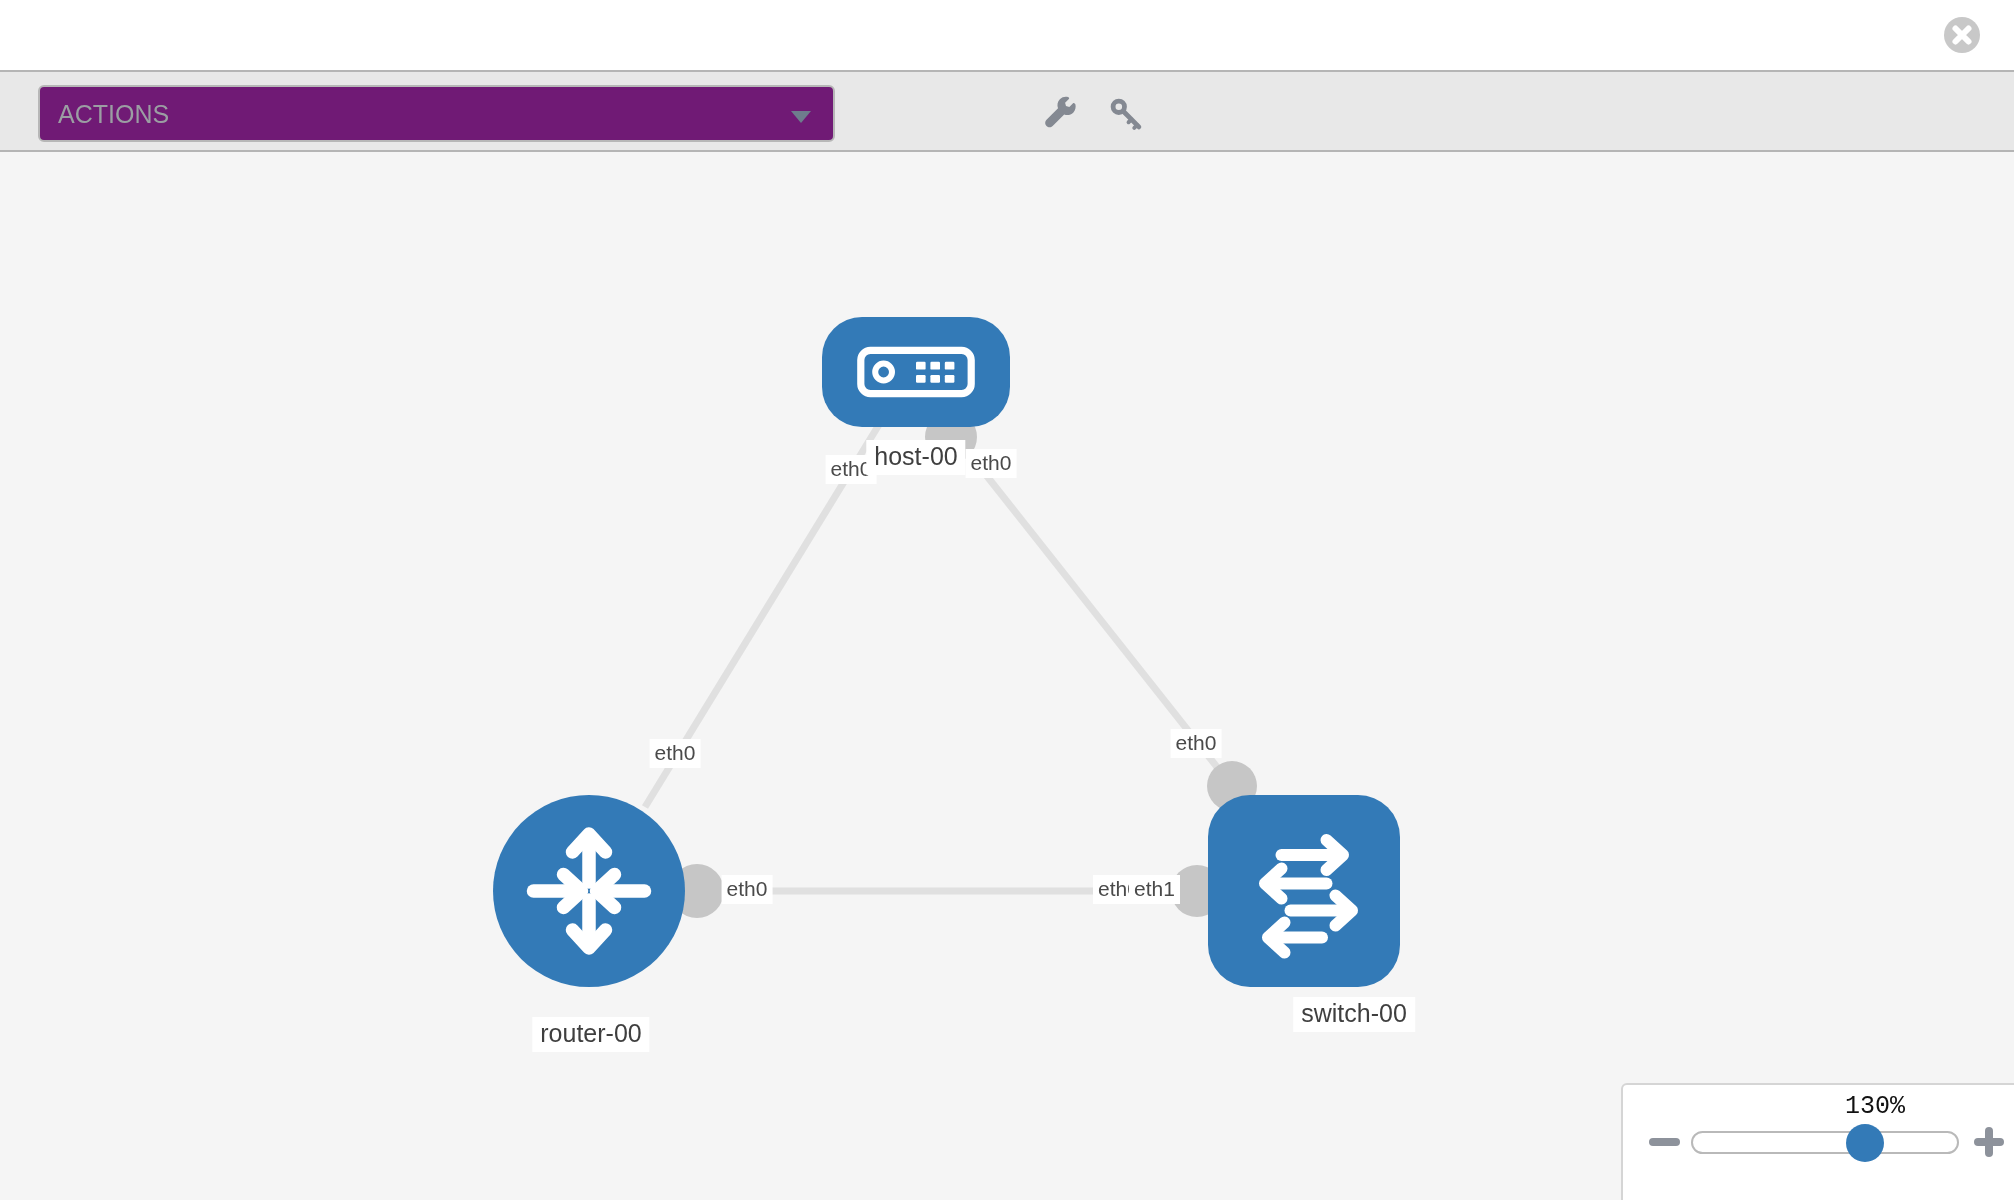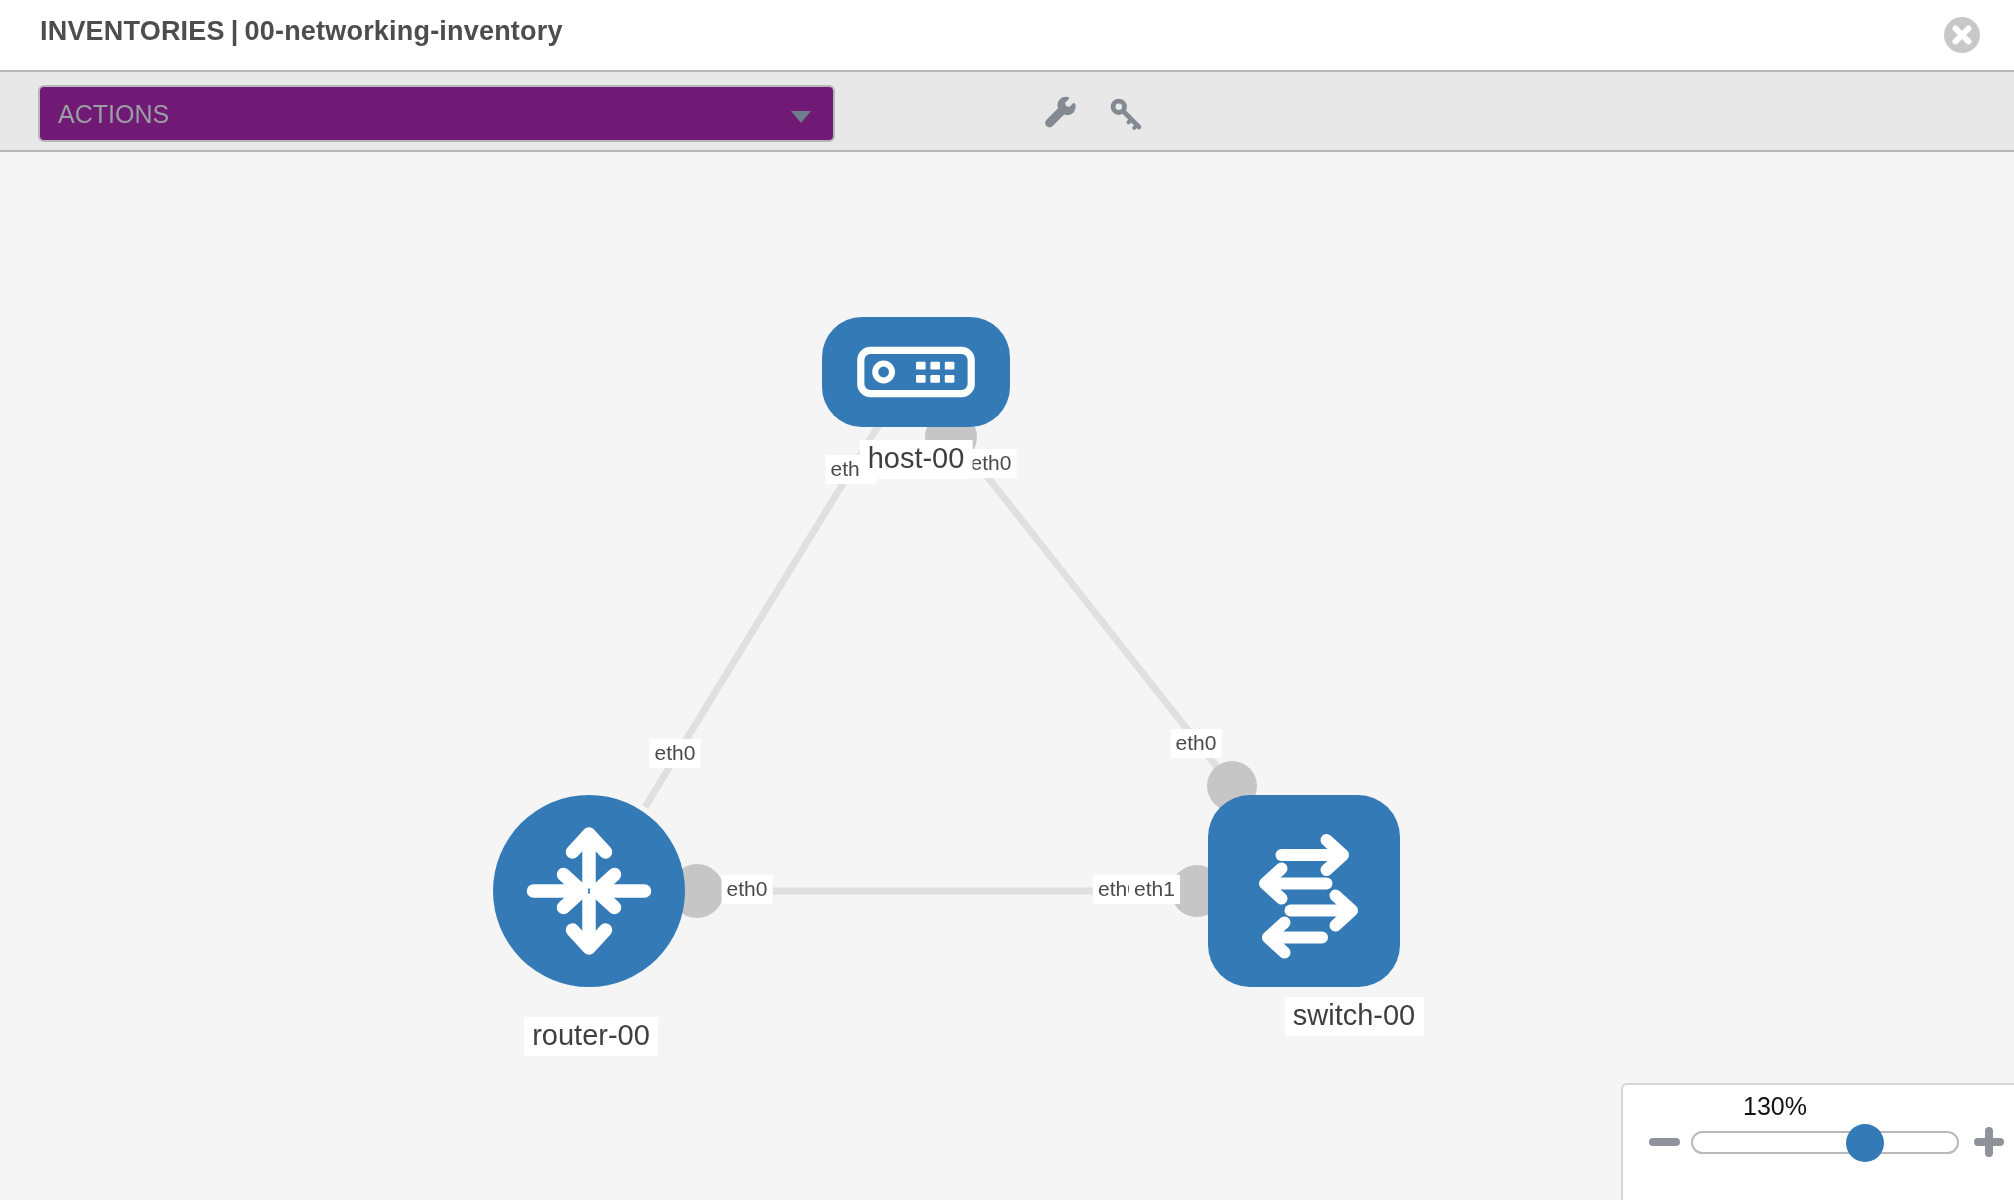--- a/index.html
+++ b/index.html
@@ -30,49 +30,46 @@
 
   
   .canvas { position:absolute; left:0; top:152px; width:2014px; height:1048px; background:#f5f5f5; }
   .links-svg { position:absolute; left:0; top:0; width:2014px; height:1048px; }
   .connector { position:absolute; border-radius:50%; background:#c6c6c6; }
   .node { position:absolute; background:#337ab7; cursor:pointer; display:flex; align-items:center; justify-content:center; }
   .node-host   { left:822px;  top:165px; width:188px; height:110px; border-radius:40px; }
   .node-router { left:493px;  top:643px; width:192px; height:192px; border-radius:50%; }
   .node-switch { left:1208px; top:643px; width:192px; height:192px; border-radius:42px; }
   .node-label { position:absolute; transform:translateX(-50%); background:#ffffff; color:#3f3f3f;
-                font-size:29px; padding:2px 8px 4px 8px; white-space:nowrap; }
+                font-size:25px; padding:2px 8px 4px 8px; white-space:nowrap; }
   .if-label { position:absolute; background:#ffffff; color:#4a4a4a; font-size:21px;
               padding:2px 5px 3px 5px; white-space:nowrap; }
   .if-centered { transform:translateX(-50%); }
 
   
   .zoom-panel { position:absolute; left:1621px; top:1083px; width:424px; height:140px;
                 background:#ffffff; border:2px solid #d5d5d5; border-radius:6px; }
-  .zoom-level { position:absolute; left:120px; top:7px; width:162px; text-align:left;
-                font-size:25px; color:#111; }
+  .zoom-level { position:absolute; left:120px; top:7px; width:162px; text-align:right;
+                font-size:25px; color:#111;font-family:Liberation Mono, monospace; }
   .zoom-minus { position:absolute; left:26px; top:53px; width:31px; height:8px;
                 background:#8d929b; border-radius:4px; cursor:pointer; }
   .zoom-track { position:absolute; left:68px; top:46px; width:268px; height:23px;
                 background:#fff; border:2px solid #b9b9b9; border-radius:13px; cursor:pointer; }
   .zoom-knob  { position:absolute; left:223px; top:39px; width:38px; height:38px;
                 background:#337ab7; border-radius:50%; cursor:grab; }
   .zoom-plus  { position:absolute; left:349px; top:40px; width:34px; height:34px; cursor:pointer; }
   .zoom-plus .h { position:absolute; left:2px; top:13px; width:30px; height:8px; background:#8d929b; border-radius:4px; }
   .zoom-plus .v { position:absolute; left:13px; top:2px; width:8px; height:30px; background:#8d929b; border-radius:4px; }
 </style>
 </head>
 <body>
 
 <div class="page">
 
   <div class="header">
-    <div class="header-title">
-      <span>INVENTORIES</span><span class="sep">|</span><span>00-networking-inventory</span>
-    </div>
     <div class="close-btn">
       <svg width="38" height="38" viewBox="0 0 38 38">
         <circle cx="19" cy="19" r="18" fill="#c8c8c8"></circle>
         <path d="M12.5 12.5 L25.5 25.5 M25.5 12.5 L12.5 25.5" stroke="#ffffff" stroke-width="6" stroke-linecap="round"></path>
       </svg>
     </div>
   </div>
 
   <div class="toolbar">
     <div class="select-box actions-select">

